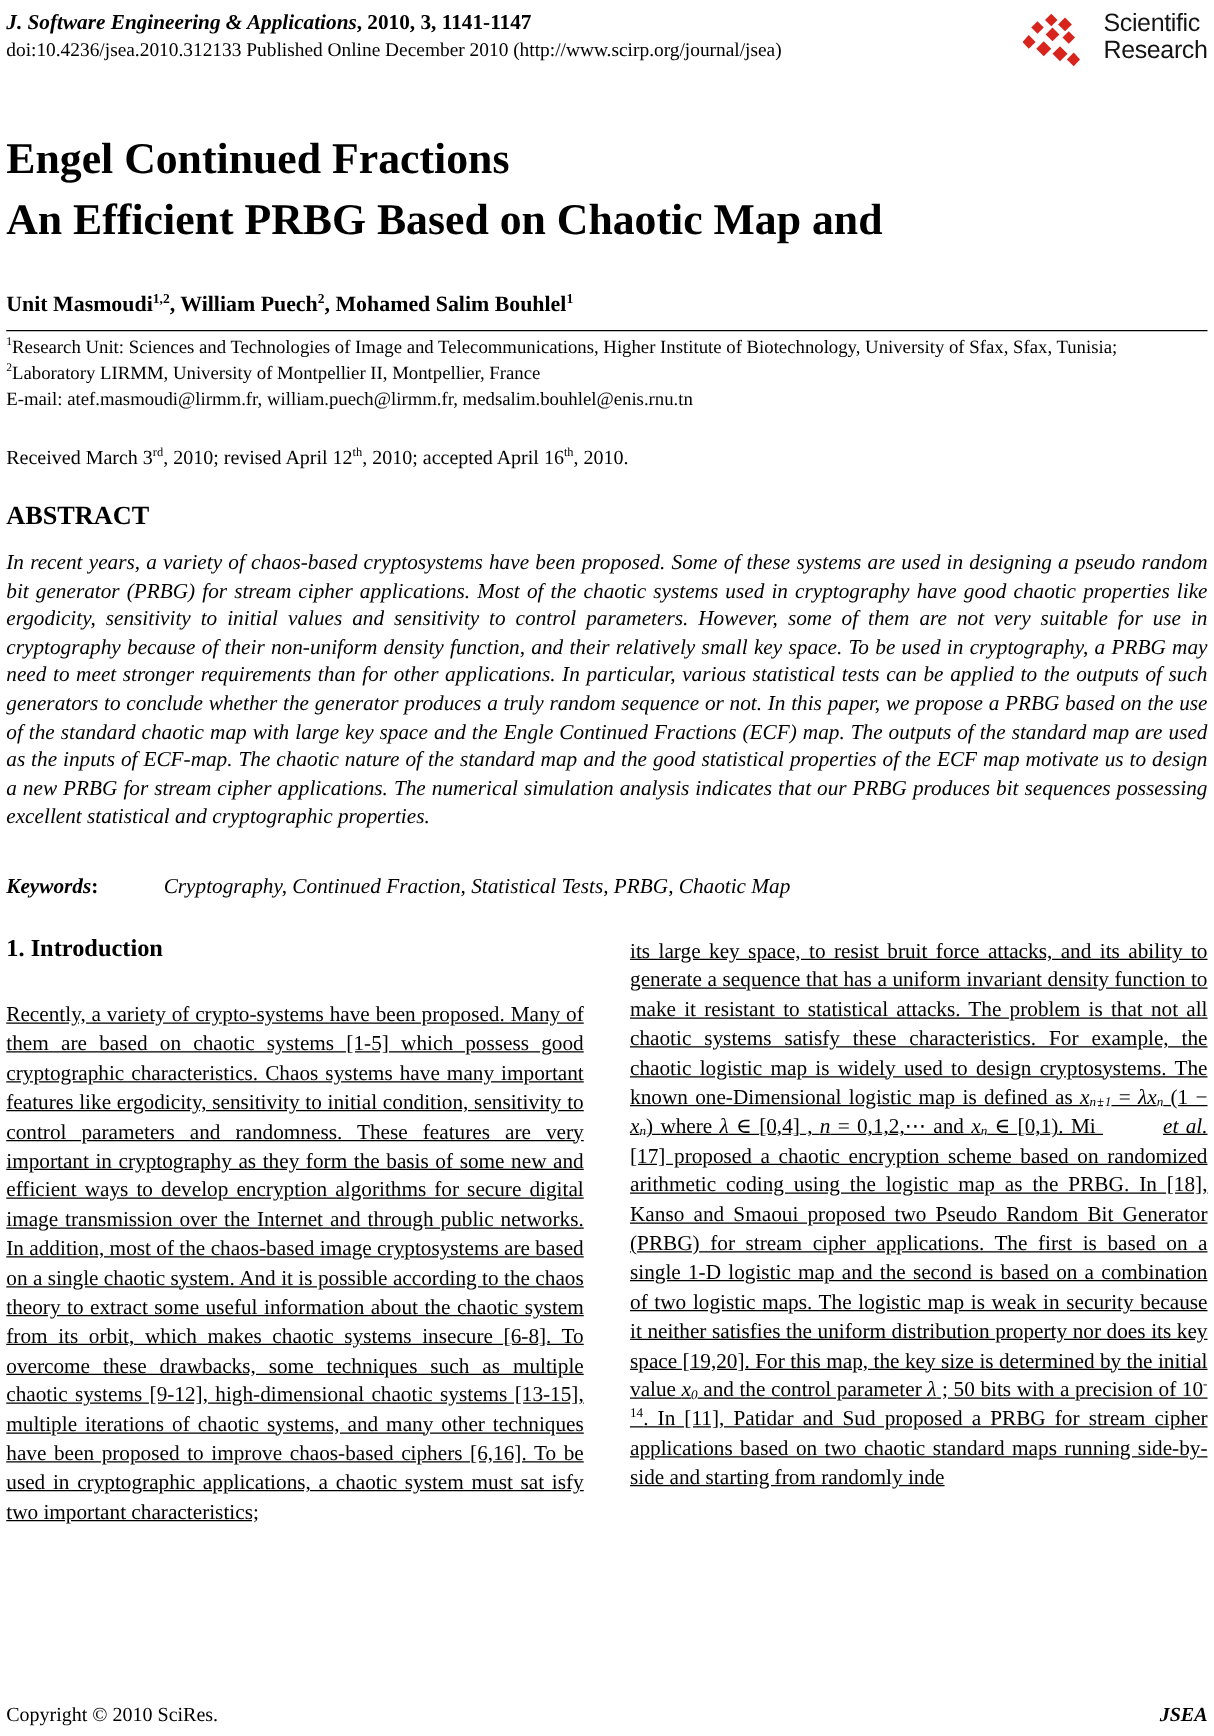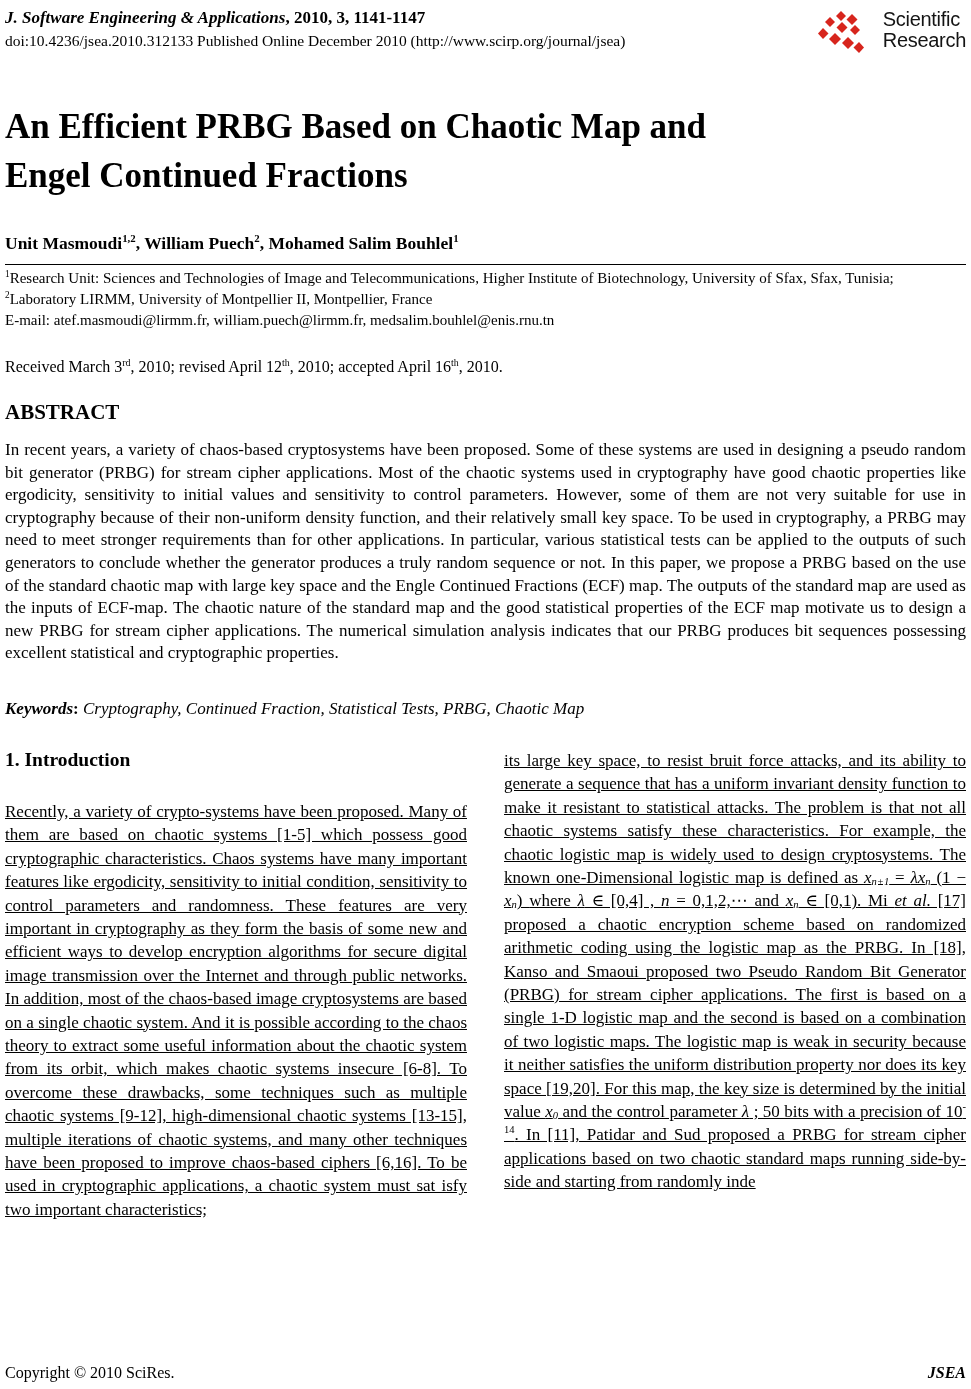--- a/index.html
+++ b/index.html
@@ -20,36 +20,36 @@
     font-size:20px; line-height:21px; color:#141414; letter-spacing:-0.3px;}
   
   .title{font-size:35px; line-height:49px; font-weight:bold; margin:45px 0 0 0;}
   .authors{font-size:17.5px; font-weight:bold; margin-top:33px;}
   .rule{border:none; border-top:1.6px solid #000; margin:10px 0 0 0;}
   .affil-block{margin-top:3px;}
   .affil{font-size:15px; line-height:21px;}
   .received{font-size:16px; margin-top:27px;}
   
   .abstract-h{font-size:21px; font-weight:bold; margin:24px 0 0 0;}
-  .abstract{font-size:17px; line-height:22.6px;
+  .abstract{font-style:italic; font-size:17px; line-height:22.6px;
     text-align:justify; margin:14px 0 0 0;}
   .keywords{font-size:17px; margin-top:34px;}
   
   .columns{display:flex; gap:37px; margin-top:30px;}
   .col{flex:1; min-width:0;}
   .intro-h{font-size:19.5px; font-weight:bold; margin:0 0 29px 0;}
   .body{font-size:17px; line-height:23.4px; text-align:justify; margin:0;text-decoration:underline;}
   
   .pfooter{position:absolute; left:5px; right:5px; bottom:7px;
     display:flex; justify-content:space-between; font-size:16px;}
   .jsea{font-weight:bold; font-style:italic;}
   
   .seg-t{}
   .seg-b{font-weight:bold;}
-  .seg-i{font-style:italic;}
+  .seg-i{font-style:italic;margin-left:48px;}
   .seg-bi{font-weight:bold; font-style:italic;}
   .seg-sup{font-size:0.62em; vertical-align:super; line-height:0;}
   .seg-mi{font-style:italic;}
   .seg-m{}
   .seg-msub{font-style:italic; font-size:0.62em; vertical-align:-0.18em; line-height:0;}
 </style>
 </head>
 <body>
 
 <div class="page">
@@ -74,22 +74,22 @@
         </g>
       </svg>
       <div class="logo-text">
         <div>Scientific</div>
         <div>Research</div>
       </div>
     </div>
   </div>
 
   <h1 class="title">
+    <div>Engel Continued Fractions</div>
     <div>An Efficient PRBG Based on Chaotic Map and</div>
-    <div>Engel Continued Fractions</div>
   </h1>
 
   <div class="authors"><span class="seg-t">Unit Masmoudi</span><span class="seg-sup">1,2</span><span class="seg-t">, </span><span class="seg-t">William Puech</span><span class="seg-sup">2</span><span class="seg-t">, </span><span class="seg-t">Mohamed Salim Bouhlel</span><span class="seg-sup">1</span></div>
 
   <hr class="rule">
 
   <div class="affil-block">
     <div class="affil"><span class="seg-sup">1</span><span class="seg-t">Research Unit: Sciences and Technologies of Image and Telecommunications, Higher Institute of Biotechnology, University of Sfax, Sfax, Tunisia; </span><span class="seg-sup">2</span><span class="seg-t">Laboratory LIRMM, University of Montpellier II, Montpellier, France</span></div>
     <div class="affil">E-mail: atef.masmoudi@lirmm.fr, william.puech@lirmm.fr, medsalim.bouhlel@enis.rnu.tn</div>
   </div>

